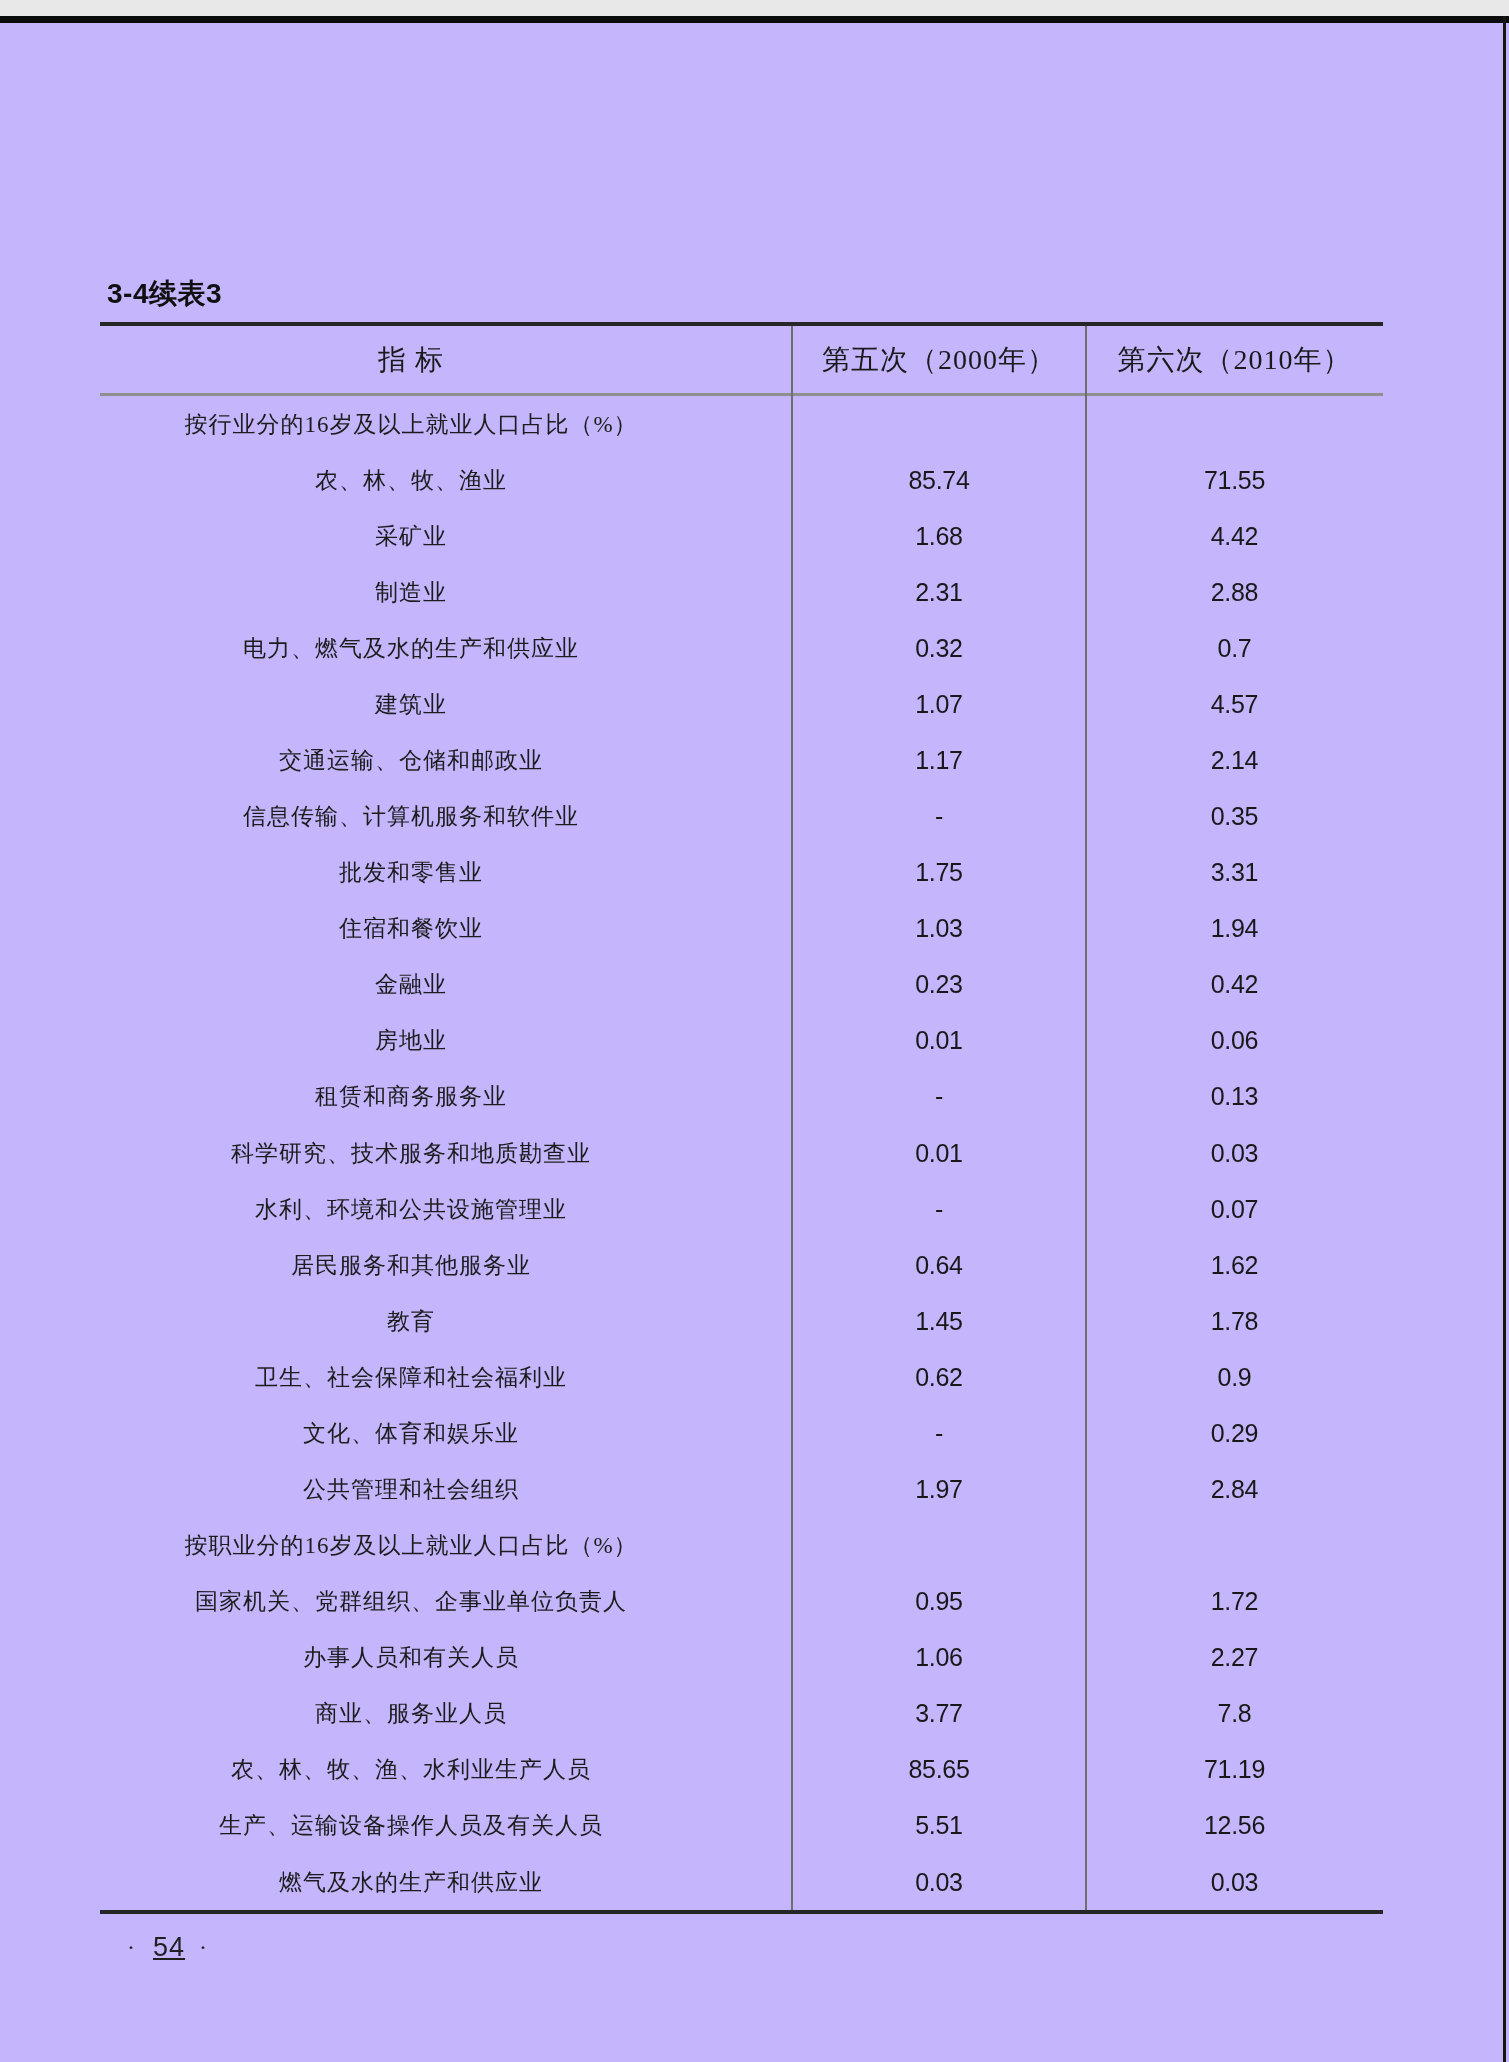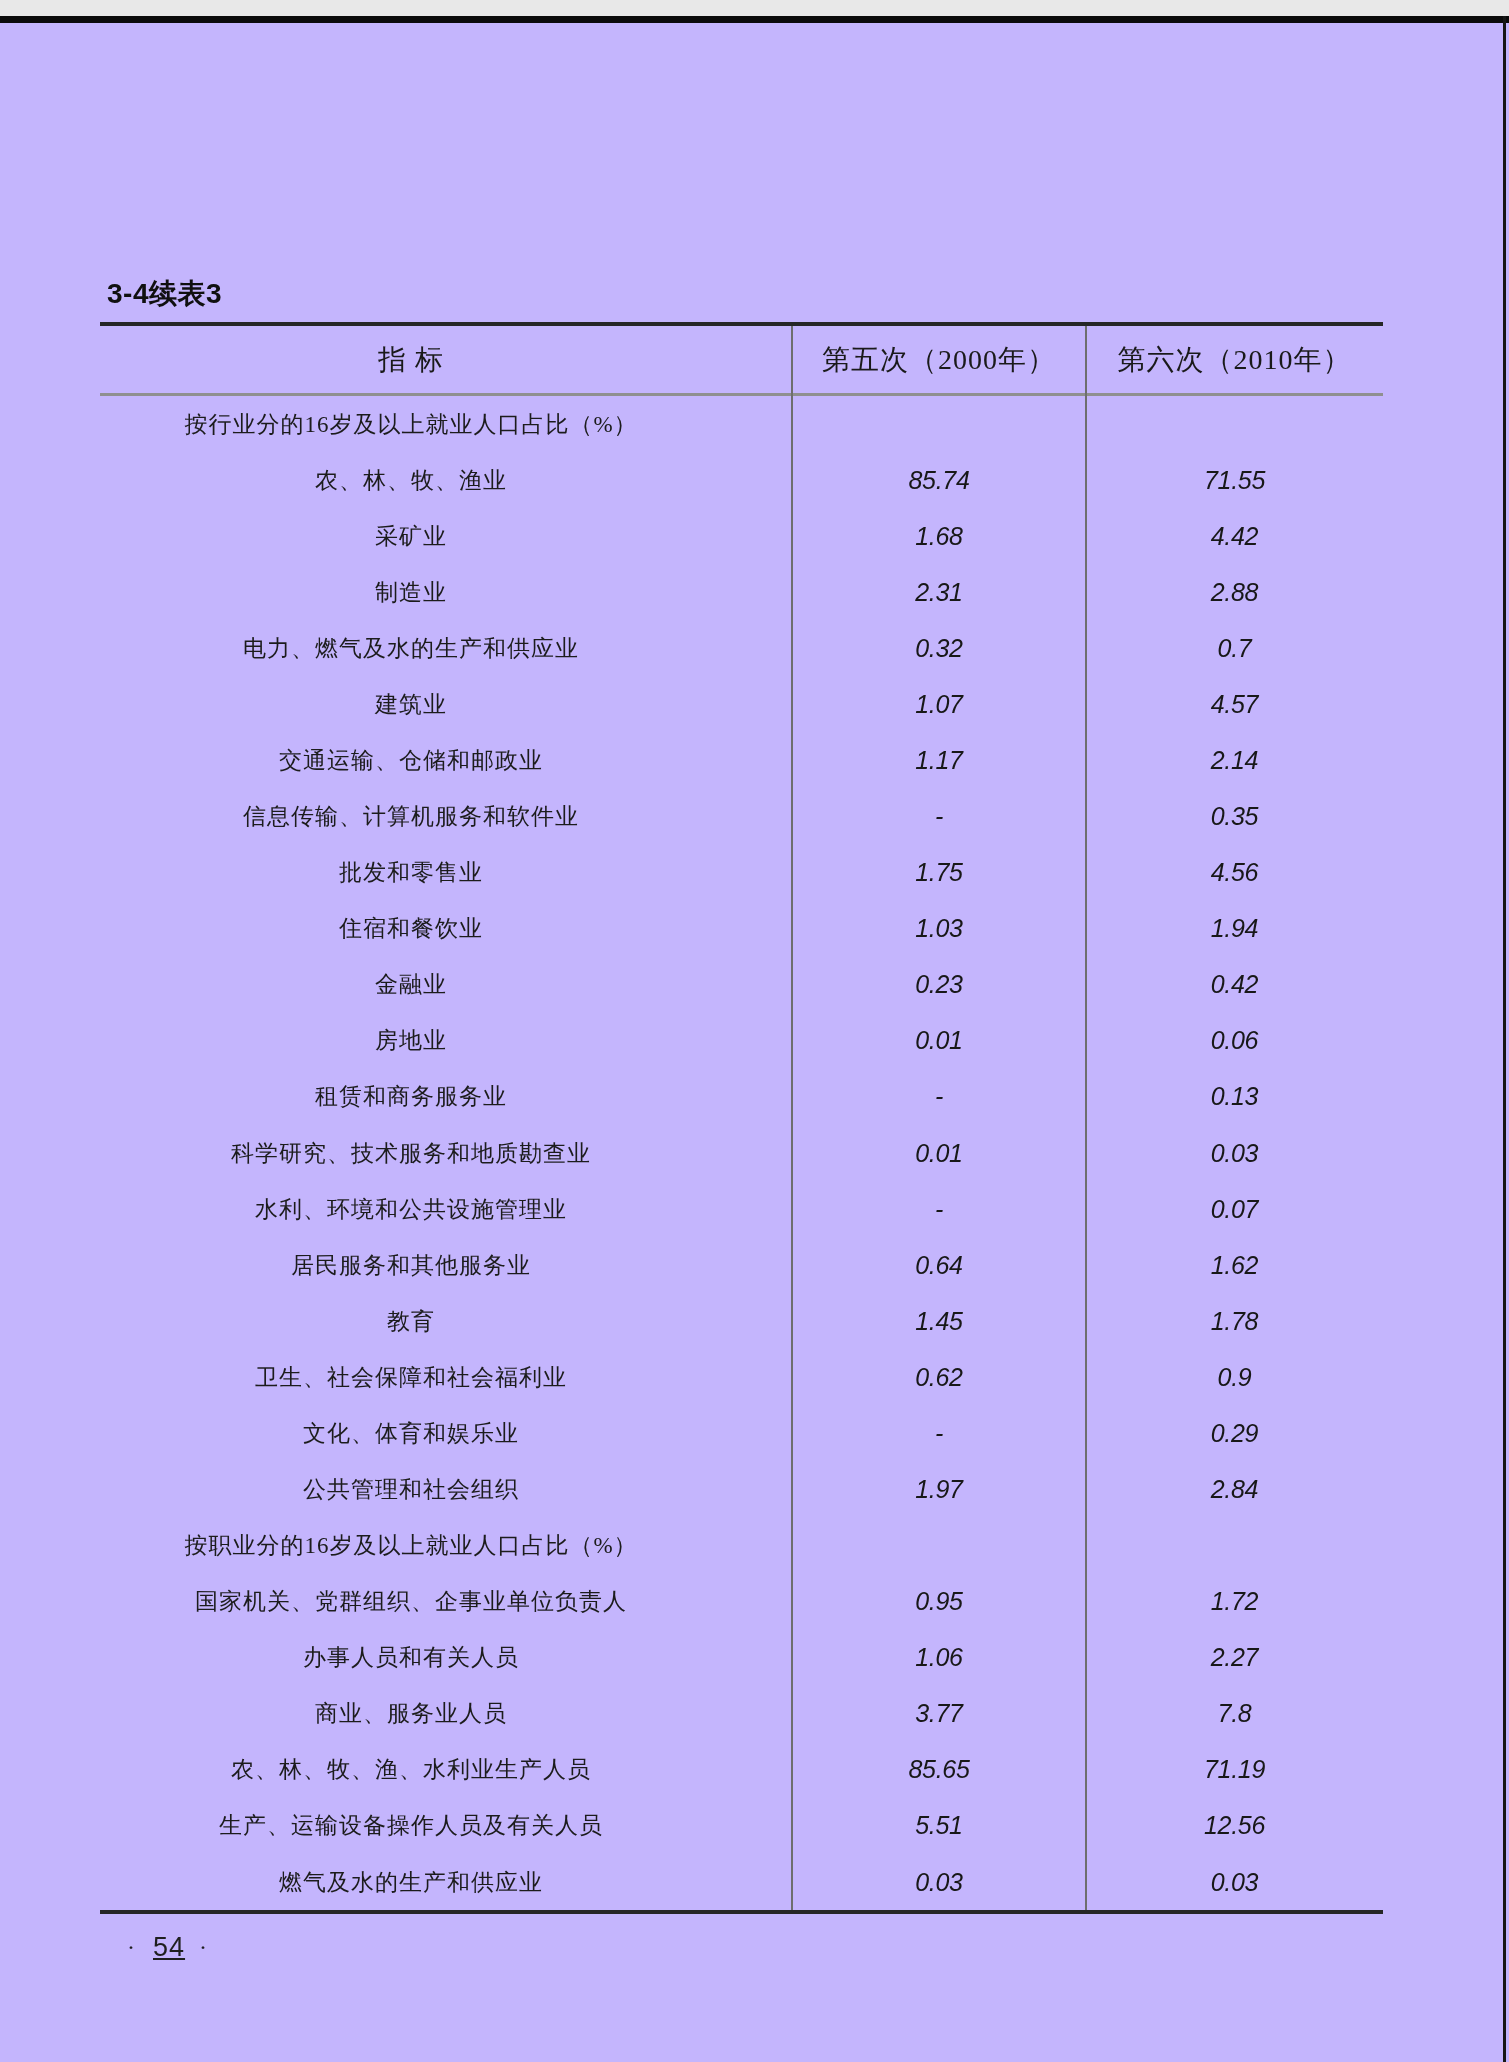--- a/index.html
+++ b/index.html
@@ -53,21 +53,20 @@
   .cell.indicator {
     font-size:23px;
     letter-spacing:1px;
     padding-right:70px;
   }
   .cell.value {
     font-family:"Liberation Sans","DejaVu Sans",sans-serif;
     font-size:25px;
     letter-spacing:-0.3px;
     color:#181818;
-    font-style:italic;
   }
   .th { font-size:28px; letter-spacing:1px; color:#1a1a1a; }
   .th.first { padding-right:70px; }
 
   .vline {
     position:absolute; top:0; bottom:0; width:2px;
     background:#6e6e6e;
   }
   .v1 { left:691px; }
   .v2 { left:985px; }
@@ -146,21 +145,21 @@
 
   <div class="trow">
     <div class="cell indicator">信息传输、计算机服务和软件业</div>
     <div class="cell value">-</div>
     <div class="cell value">0.35</div>
   </div>
 
   <div class="trow">
     <div class="cell indicator">批发和零售业</div>
     <div class="cell value">1.75</div>
-    <div class="cell value">4.56</div>
+    <div class="cell value">3.31</div>
   </div>
 
   <div class="trow">
     <div class="cell indicator">住宿和餐饮业</div>
     <div class="cell value">1.03</div>
     <div class="cell value">1.94</div>
   </div>
 
   <div class="trow">
     <div class="cell indicator">金融业</div>

